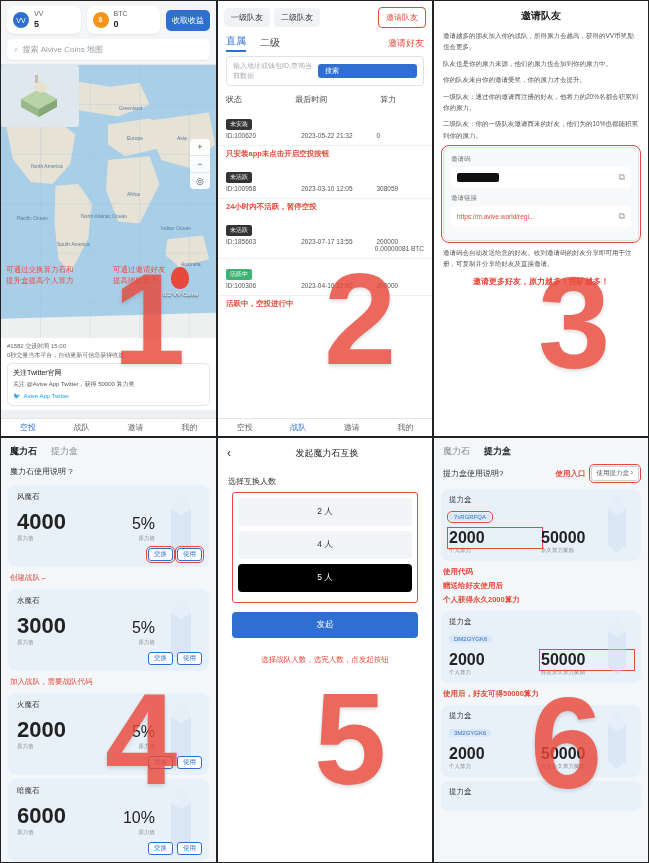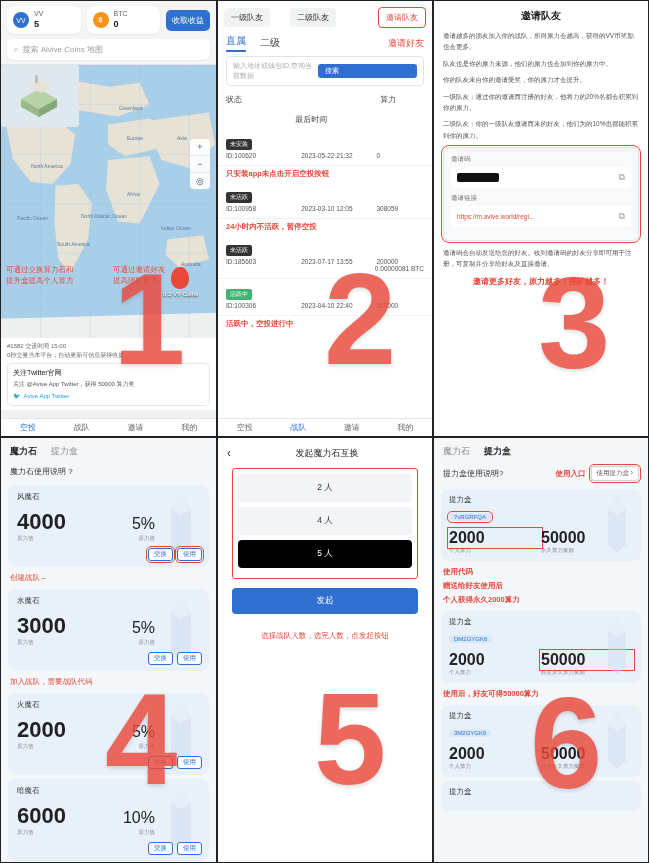--- a/index.html
+++ b/index.html
@@ -122,39 +122,39 @@
   .tabbar {
     position: absolute; left: 0; right: 0; bottom: 0; height: 18px;
     background: #fff; border-top: 1px solid #e2e4e7;
     display: flex; align-items: center;
   }
   .tabbar div { flex: 1; text-align: center; font-size: 8px; color: #666; }
   .tabbar div.act { color: #2f6fd0; }
 
   
   .p2 { background: #fff; }
-  .p2-top { display: flex; gap: 20px; padding: 6px; align-items: center; }
+  .p2-top { display: flex; gap: 4px; padding: 6px; align-items: center; }
   .chip {
     background: #f0f2f5; border-radius: 4px; font-size: 8px;
     padding: 4px 7px; color: #333;
   }
   .chip.red { background: #fff; color: #e8483a; border: 1.5px solid #e8483a; margin-left: auto; }
   .p2-tabs { display: flex; gap: 14px; padding: 0 8px 4px; align-items: center; }
   .p2-tabs .t { font-size: 10px; color: #333; }
   .p2-tabs .t.act { color: #2f6fd0; border-bottom: 2px solid #2f6fd0; padding-bottom: 2px; }
   .p2-tabs .inv { margin-left: auto; font-size: 9px; color: #e8483a; }
   .p2-search {
     margin: 0 8px 6px; border: 1px solid #dfe2e6; border-radius: 4px;
     display: flex; align-items: center; padding: 4px 6px;
   }
   .p2-search span { font-size: 7px; color: #a8acb1; flex: 1; }
   .p2-search .go { background: #2f6fd0; color: #fff; font-size: 7px; padding: 2px 7px; border-radius: 3px; }
   .p2-thead { display: flex; padding: 2px 8px 4px; font-size: 8px; color: #444; }
   .p2-thead div:nth-child(1) { width: 38%; }
-  .p2-thead div:nth-child(2) { width: 38%; margin-top: 20px; }
+  .p2-thead div:nth-child(2) { width: 38%; }
   .p2-thead div:nth-child(3) { width: 24%; margin-left: 16px; }
   .p2-row { padding: 3px 8px 6px; border-bottom: 1px solid #f0f1f3; }
   .p2-row .badge {
     display: inline-block; font-size: 6px; color: #fff; background: #333;
     padding: 1px 4px; border-radius: 2px; margin-bottom: 2px;
   }
   .p2-row .badge.green { background: #3cb371; }
   .p2-cells { display: flex; font-size: 6.5px; color: #555; }
   .p2-cells div:nth-child(1) { width: 38%; }
   .p2-cells div:nth-child(2) { width: 38%; }
@@ -559,20 +559,21 @@
     </div>
 
     <div class="bignum" style="left:104px;bottom:58px">4</div>
   </div>
 
   <div class="panel p5">
     <div class="p5-head">
       <div class="back">‹</div>
       <div class="ttl">发起魔力石互换</div>
     </div>
+    <div class="p5-lbl">选择互换人数</div>
     <div class="p5-box">
       <div class="opt">2 人</div>
       <div class="opt">4 人</div>
       <div class="opt sel">5 人</div>
     </div>
     <div class="p5-submit">发起</div>
     <div class="p5-note">选择战队人数，选完人数，点发起按钮</div>
 
     <div class="bignum" style="left:96px;bottom:58px">5</div>
   </div>

